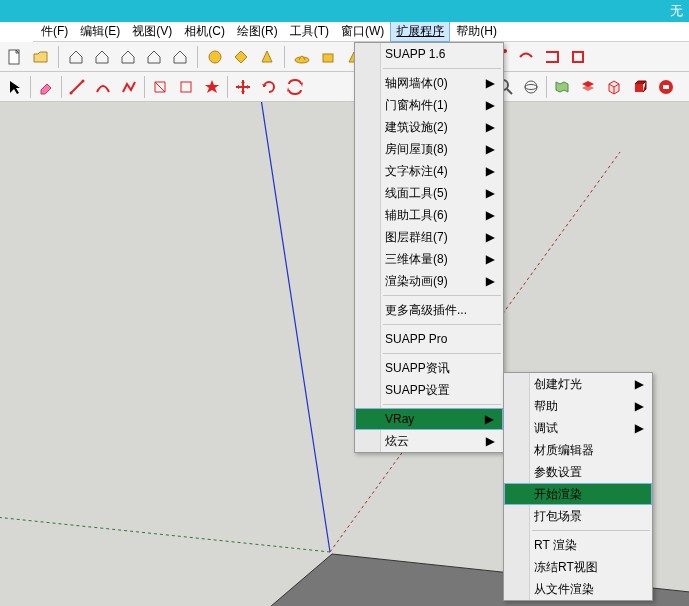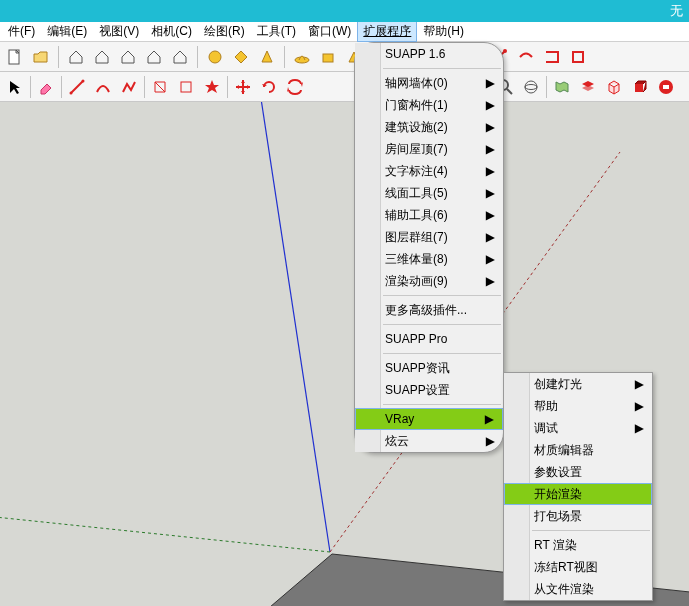--- a/index.html
+++ b/index.html
@@ -1,43 +1,43 @@
 <!DOCTYPE html>
 <html><head>
 <meta charset="utf-8">
 <style>
   * { box-sizing: border-box; margin: 0; padding: 0; font-family: "Microsoft YaHei", sans-serif; font-size: 12px; }
   body { width: 689px; height: 606px; overflow: hidden; background: #fff; position: relative; user-select: none; }
 
   .titlebar { height: 22px; background: linear-gradient(#1fbcd3, #1fbcd3); color: #fff; position: relative; display:flex; align-items:center; justify-content:flex-end; padding-right:6px; }
   .titlebar span { font-size: 13px; }
 
-  .menubar { height: 20px; background: #fff; display: flex; align-items: center; padding: 0 2px; border-bottom: 1px solid #d0d0d0; }
+  .menubar { height: 20px; background: #fff; display: flex; align-items: center; padding: 0 2px; border-bottom: 1px solid #d0d0d0; margin-left: 33px; }
   .menubar .mitem { padding: 2px 6px; cursor: default; }
   .menubar .mitem.active { background: #cde8ff; border: 1px solid #7eb4ea; padding: 1px 5px; text-decoration: underline; }
 
   .toolbar { height: 30px; background: #f5f5f5; border-bottom: 1px solid #c8c8c8; display: flex; align-items: center; padding: 0 4px; gap: 4px; }
   .toolbar .tbtn { width: 22px; height: 22px; display: flex; align-items: center; justify-content: center; border: 1px solid transparent; }
   .toolbar .sep { width: 1px; height: 22px; background: #c0c0c0; margin: 0 2px; }
   .toolbar svg { width: 18px; height: 18px; }
   .toolbar2 { height: 30px; background: #f5f5f5; border-bottom: 1px solid #c8c8c8; display: flex; align-items: center; padding: 0 4px; gap: 4px; }
   .toolbar2 .tbtn { width: 22px; height: 22px; display:flex; align-items:center; justify-content:center;}
   .toolbar2 svg { width: 18px; height: 18px; }
 
   .viewport { position: absolute; left: 0; right: 0; top: 102px; bottom: 0; background: #d7d8d3; overflow: hidden; }
   .viewport svg { position: absolute; left: 0; top: 0; }
 
   .dropdown { position: absolute; background: #f0f0f0; border: 1px solid #999; box-shadow: 2px 2px 4px rgba(0,0,0,.25); min-width: 150px; }
   .dropdown .ditem { position: relative; height: 22px; display: flex; align-items: center; padding: 0 28px 0 30px; cursor: default; white-space: nowrap; }
-  .dropdown .ditem.hover { background: #84cc16; border: 1px solid #7eb4ea; padding: 0 27px 0 29px; height:22px; margin:-0px;}
+  .dropdown .ditem.hover { background: #15803d; border: 1px solid #7eb4ea; padding: 0 27px 0 29px; height:22px; margin:-0px;}
   .dropdown .dsep { height: 1px; background: #c8c8c8; margin: 3px 2px 3px 28px; }
   .dropdown .arrow { position: absolute; right: 8px; }
   .iconcol { position:absolute; left:0; top:0; bottom:0; width:26px; background:#e8e8e8; border-right:1px solid #d0d0d0;}
 
-  #menu1 { left: 354px; top: 42px; width: 150px; border-radius: 20px; }
+  #menu1 { left: 354px; top: 42px; width: 150px; }
   #menu2 { left: 503px; top: 372px; width: 150px; }
   #menu1 .ditem, #menu2 .ditem { font-size: 12px; }
 
 </style>
 </head>
 <body>
 
 <div class="titlebar">
   <span>无</span>
 </div>
@@ -306,21 +306,21 @@
     </div>
   <div class="ditem">
       <span>门窗构件(1)</span>
       <span class="arrow">▶</span>
     </div>
   <div class="ditem">
       <span>建筑设施(2)</span>
       <span class="arrow">▶</span>
     </div>
   <div class="ditem">
-      <span>房间屋顶(7)</span>
+      <span>房间屋顶(8)</span>
       <span class="arrow">▶</span>
     </div>
   <div class="ditem">
       <span>文字标注(4)</span>
       <span class="arrow">▶</span>
     </div>
   <div class="ditem">
       <span>线面工具(5)</span>
       <span class="arrow">▶</span>
     </div>

